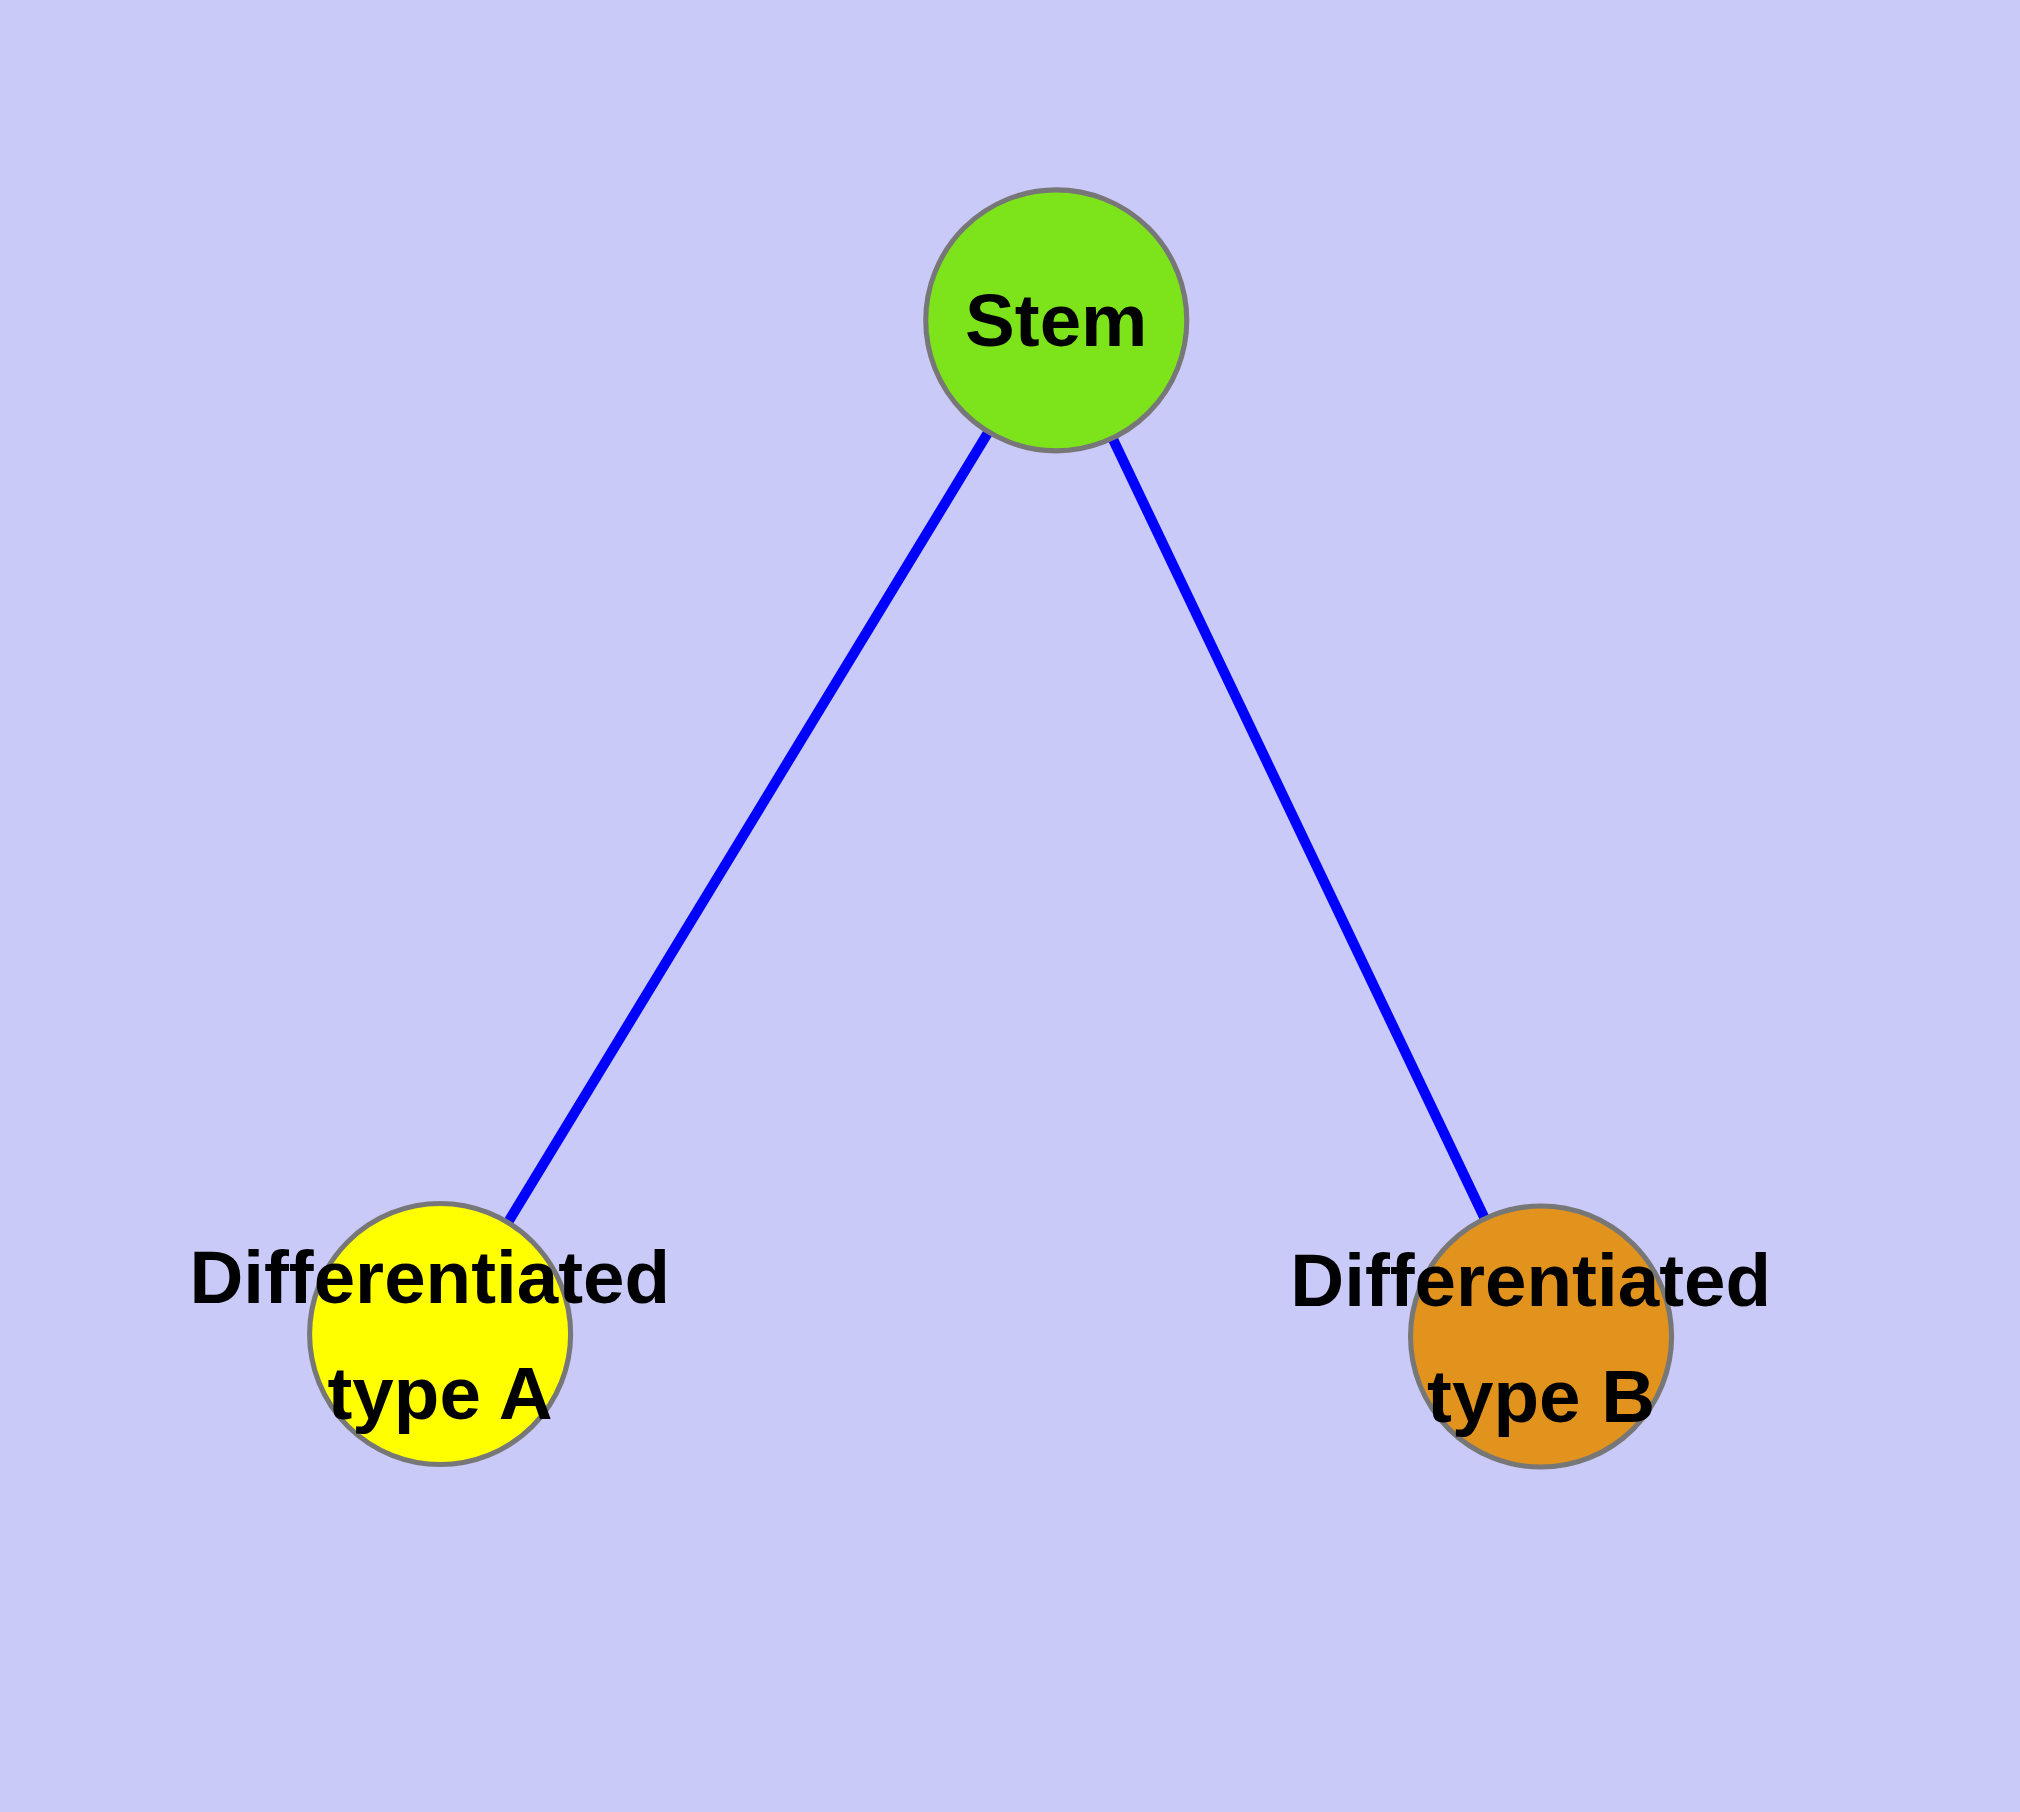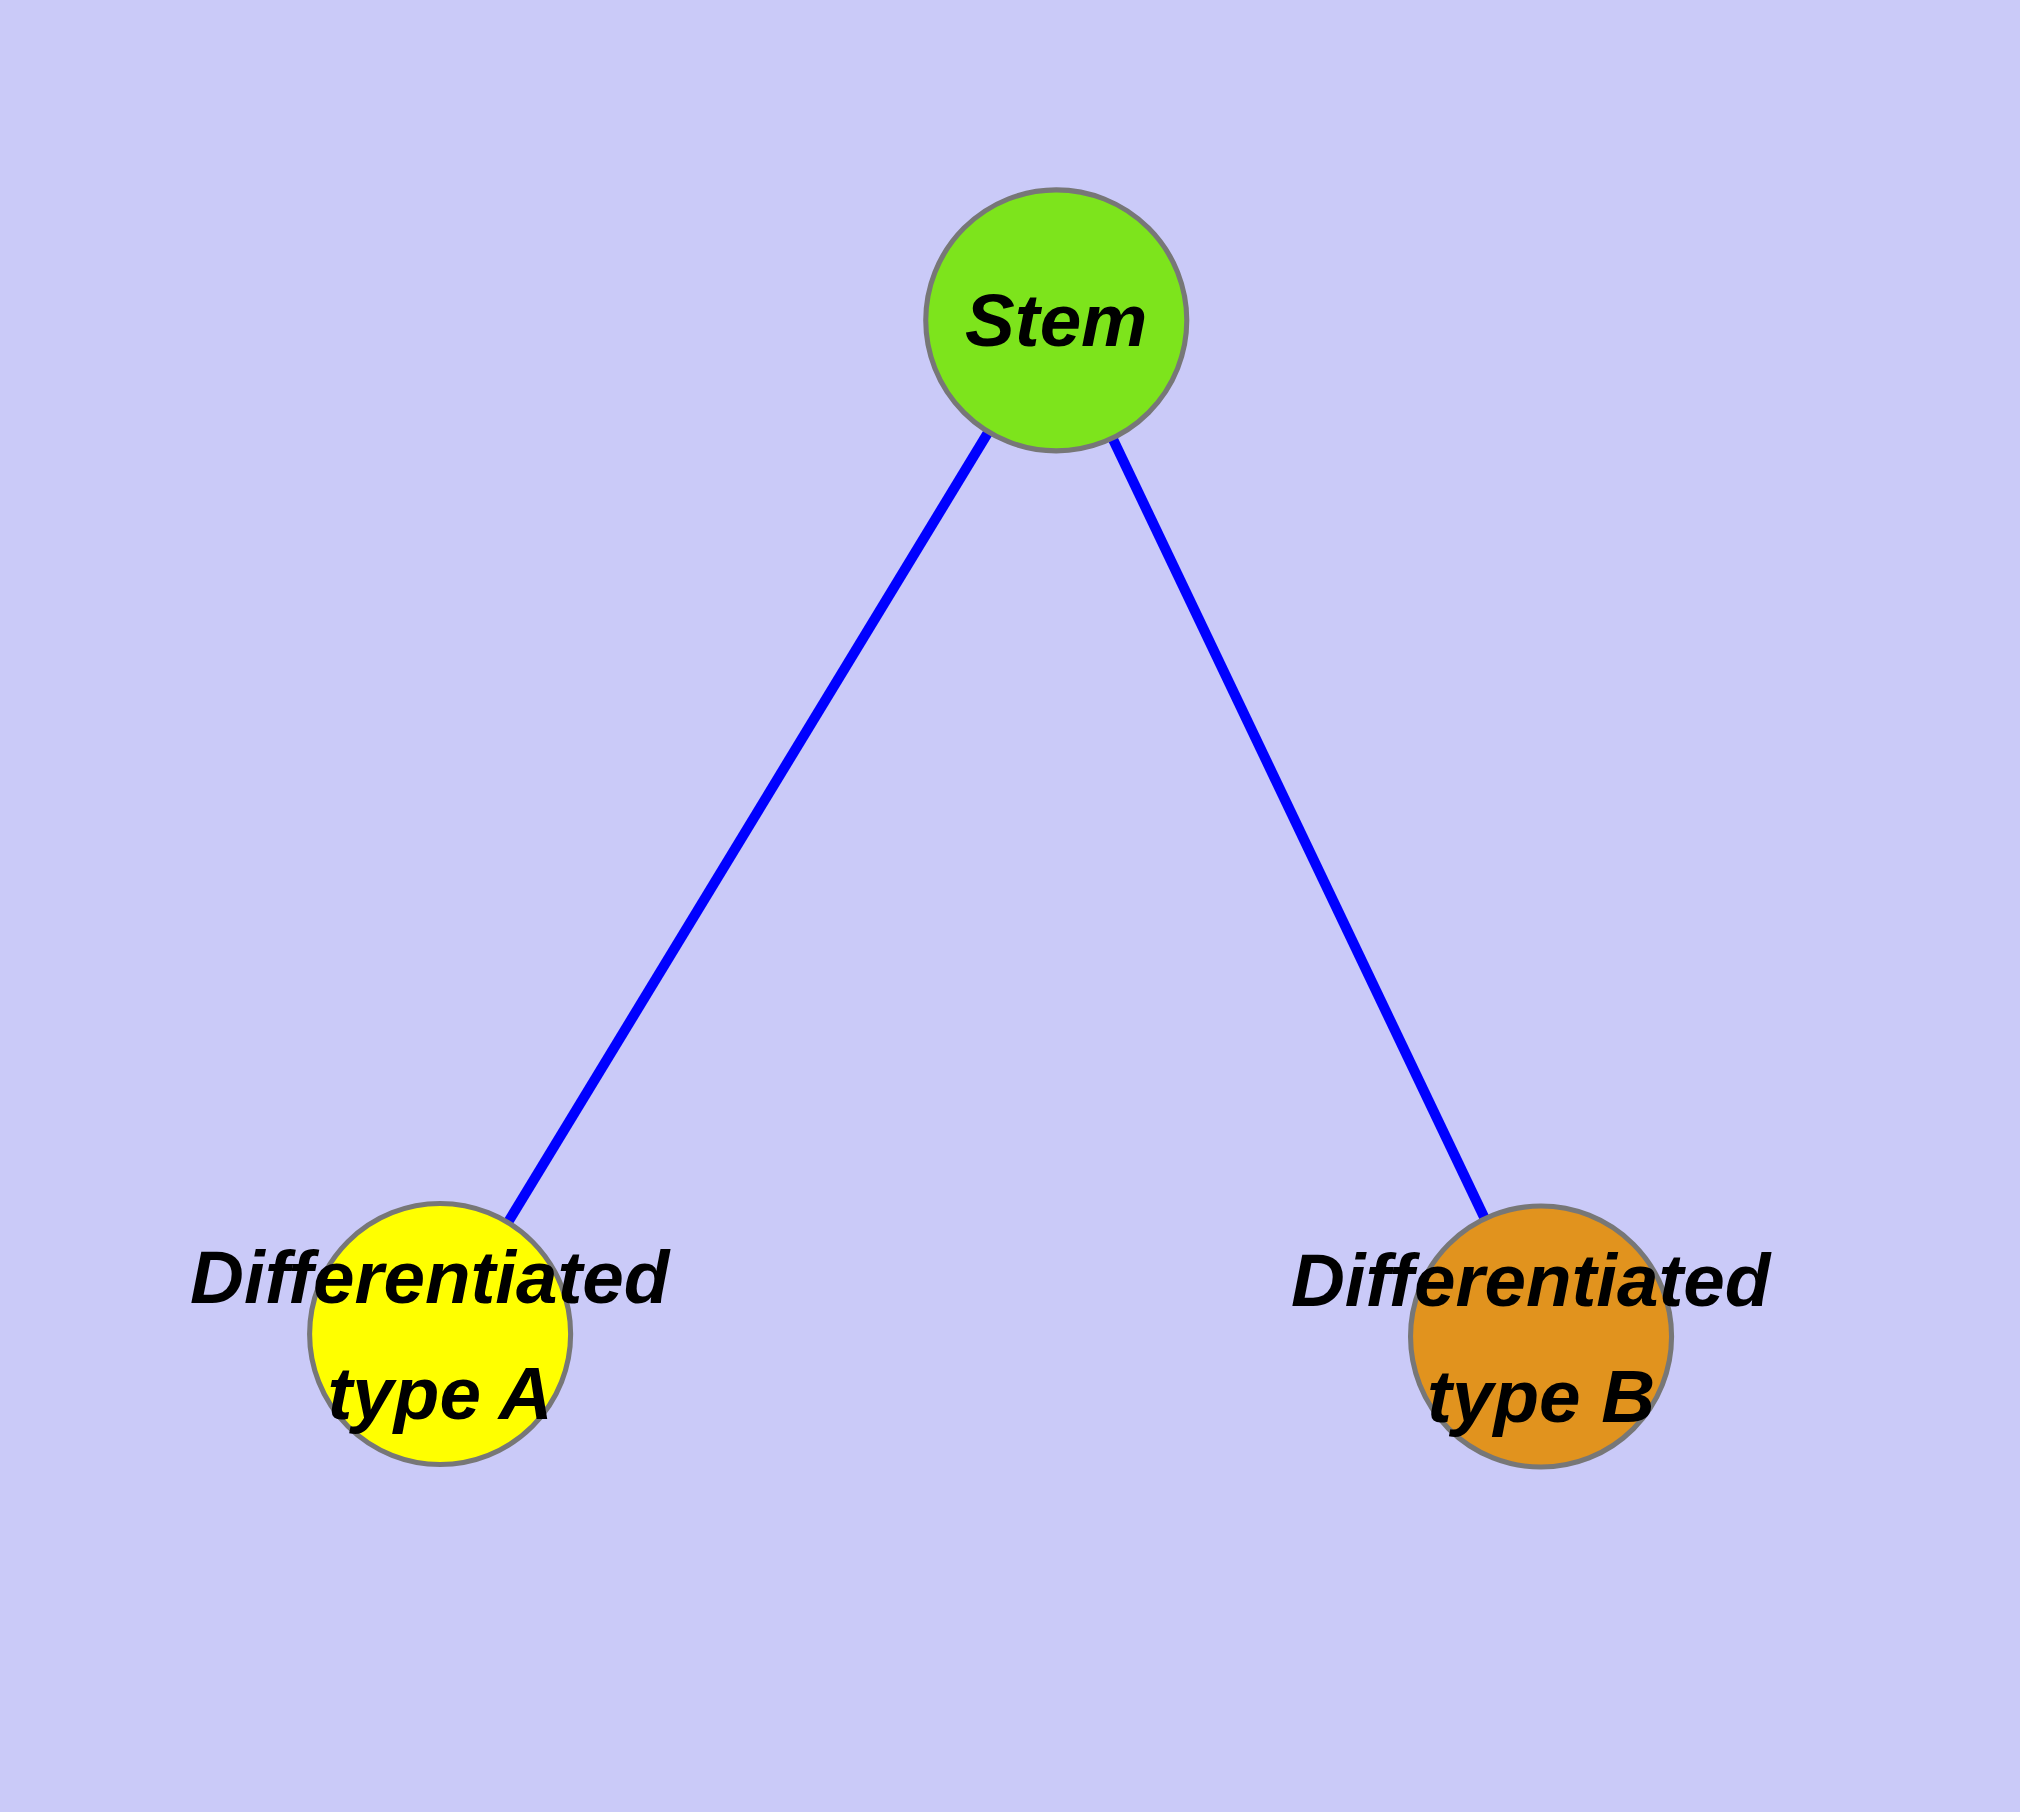--- a/index.html
+++ b/index.html
@@ -10,21 +10,20 @@
     width: 2021px;
     height: 1812px;
     background: #CACAF8;
     font-family: "Liberation Sans", sans-serif;
     overflow: hidden;
   }
   .canvas {
     position: relative;
     width: 2021px;
     height: 1812px;
-    font-style: italic;
   }
   svg.graph {
     position: absolute;
     left: 0;
     top: 0;
     width: 2021px;
     height: 1812px;
     display: block;
   }
   .edge {

